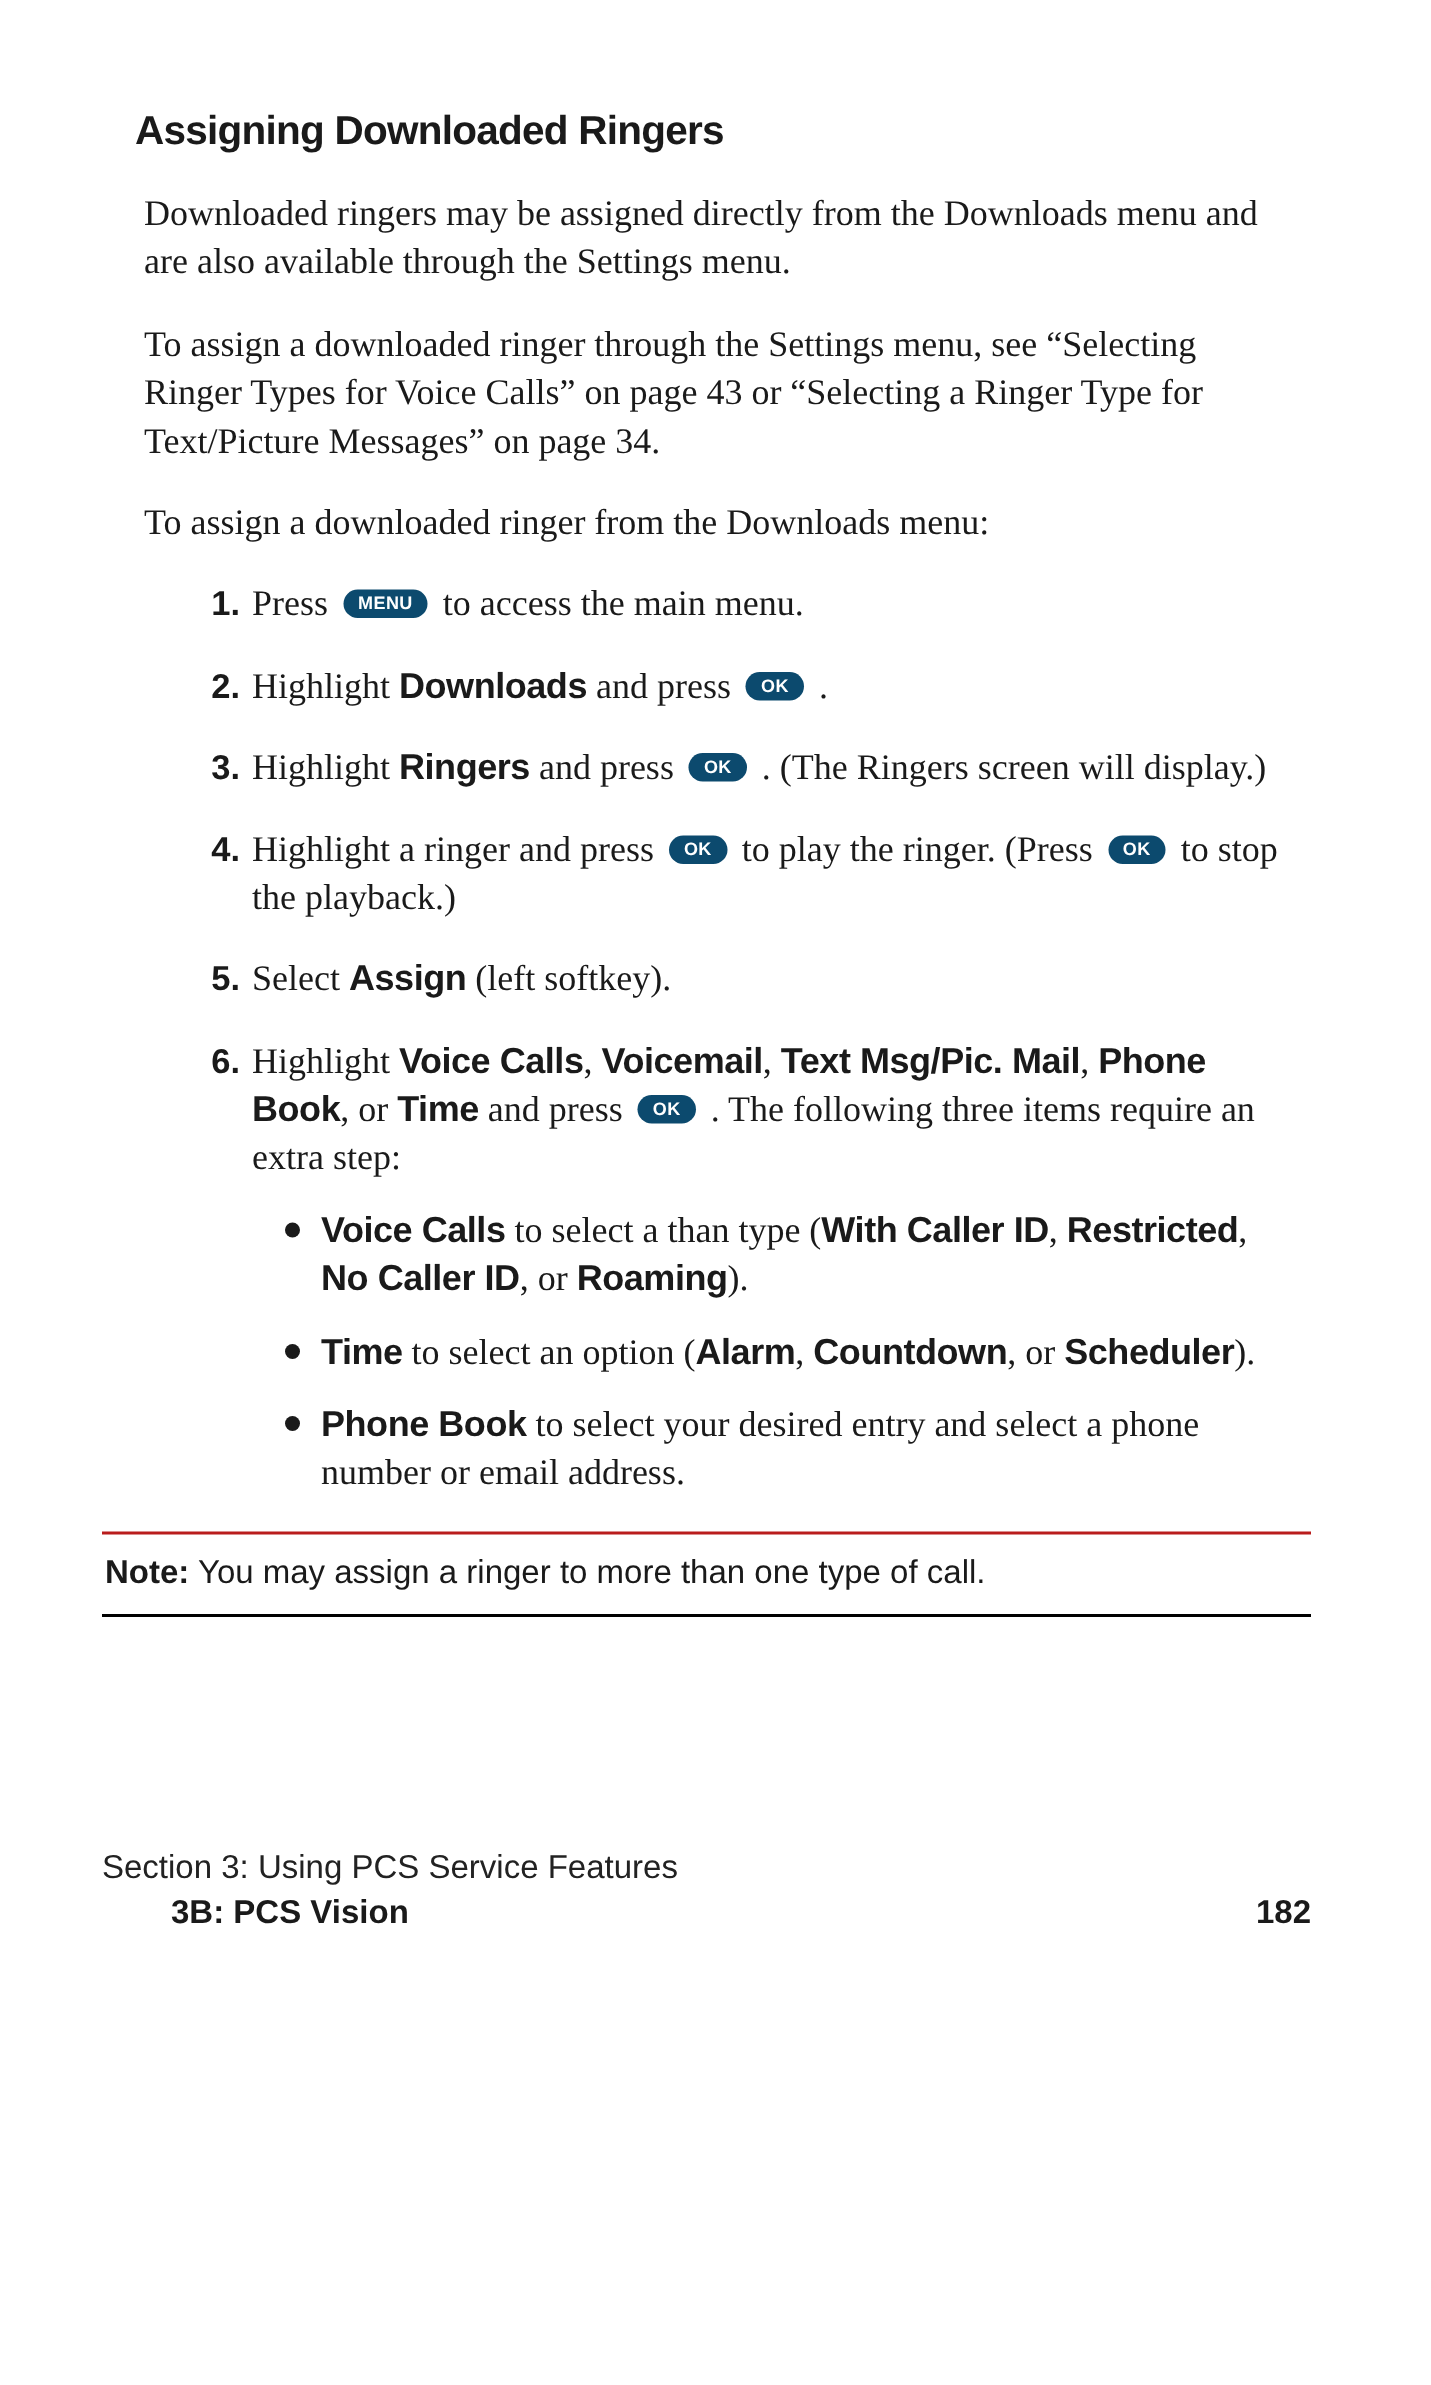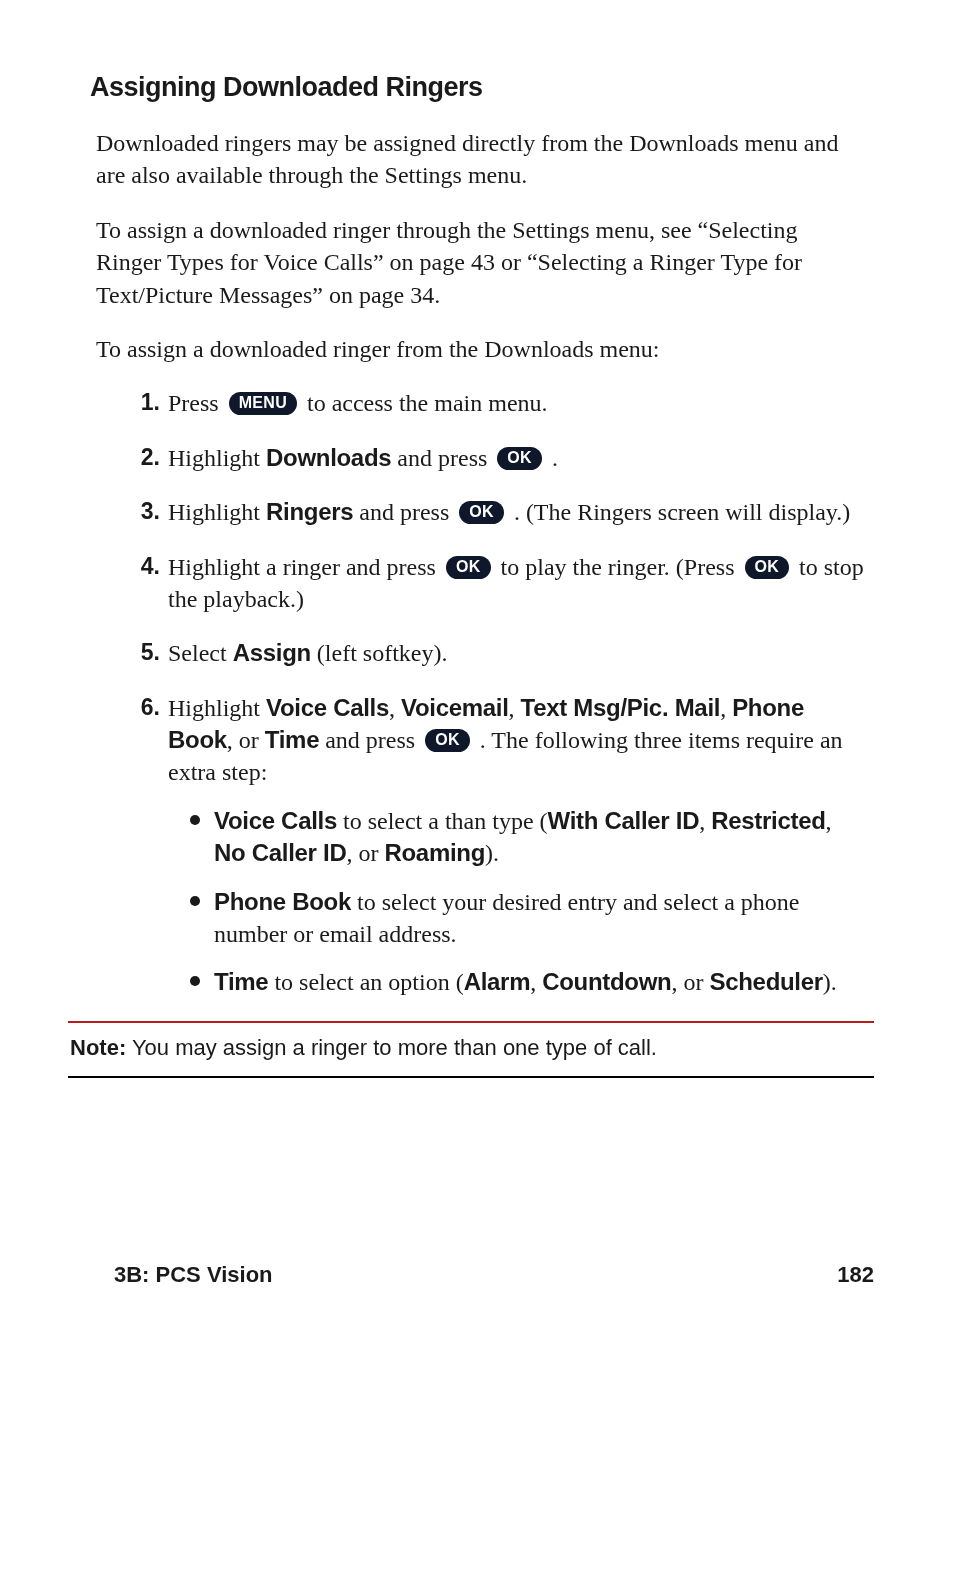--- a/index.html
+++ b/index.html
@@ -7,21 +7,21 @@
   .page { position: relative; width: 954px; height: 1342px; padding: 72px 80px 60px 68px; }
   .heading { font-family: Arial, Helvetica, sans-serif; font-weight: 900; font-size: 27px; letter-spacing: -0.5px; margin-bottom: 24px; margin-left: 22px; }
   .para { font-size: 24px; line-height: 1.35; margin-bottom: 22px; margin-left: 28px; margin-right: 6px; }
   .steps { list-style: none; margin-left: 70px; margin-right: 6px; }
   .steps > li { position: relative; font-size: 24px; line-height: 1.35; margin-bottom: 22px; padding-left: 30px; }
   .steps > li .num { position: absolute; left: -10px; top: 0; width: 32px; text-align: right; font-family: Arial, Helvetica, sans-serif; font-weight: 900; font-size: 23px; }
   .bullets { list-style: none; margin-top: 16px; margin-left: 18px; }
   .bullets > li { position: relative; font-size: 24px; line-height: 1.35; margin-bottom: 16px; padding-left: 28px; }
   .bullets > li::before { content: ""; position: absolute; left: 4px; top: 10px; width: 10px; height: 10px; border-radius: 50%; background: #1a1a1a; }
   .bold { font-family: Arial, Helvetica, sans-serif; font-weight: 900; letter-spacing: -0.3px; }
-  .keybtn { display: inline-block; vertical-align: middle; background: #0f172a; color: #fff; font-family: Arial, Helvetica, sans-serif; font-weight: 700; font-size: 16px; line-height: 1; padding: 3px 10px 4px 10px; border-radius: 12px; position: relative; top: -2px; margin: 0 4px; letter-spacing: 0.3px; }
+  .keybtn { display: inline-block; vertical-align: middle; background: #0c4a6e; color: #fff; font-family: Arial, Helvetica, sans-serif; font-weight: 700; font-size: 12px; line-height: 1; padding: 3px 10px 4px 10px; border-radius: 12px; position: relative; top: -2px; margin: 0 4px; letter-spacing: 0.3px; }
   .note-section { margin-top: 3px; border-top: 2px solid #b91c1c; border-bottom: 2px solid #000; padding: 10px 2px 12px 2px; font-family: Arial, Helvetica, sans-serif; font-size: 22px; line-height: 1.4; }
   .note-section .nbold { font-weight: 900; }
   .footer { position: absolute; left: 68px; right: 80px; bottom: 54px; }
   .footer-line1 { font-family: Arial, Helvetica, sans-serif; font-size: 22px; font-weight: 400; color: #222; }
   .footer-row { display: flex; justify-content: space-between; align-items: baseline; margin-top: 4px; margin-left: 46px; }
   .footer-line2 { font-family: Arial, Helvetica, sans-serif; font-size: 22px; font-weight: 900; }
   .page-num { font-family: Arial, Helvetica, sans-serif; font-size: 22px; font-weight: 900; }
 </style>
 </head>
 <body>
@@ -57,33 +57,34 @@
     </li>
     <li>
       <span class="num">6.</span>
       <span>Highlight </span><span class="bold">Voice Calls</span><span>, </span><span class="bold">Voicemail</span><span>, </span><span class="bold">Text Msg/Pic. Mail</span><span>, </span><span class="bold">Phone Book</span><span>, or </span><span class="bold">Time</span><span> and press </span><span class="keybtn">OK</span><span> . The following three items require an extra step:</span>
 
       <ul class="bullets">
         <li>
           <span class="bold">Voice Calls</span><span> to select a than type (</span><span class="bold">With Caller ID</span><span>, </span><span class="bold">Restricted</span><span>, </span><span class="bold">No Caller ID</span><span>, or </span><span class="bold">Roaming</span><span>).</span>
         </li>
         <li>
-          <span class="bold">Phone Book</span><span> to select your desired entry and select a phone number or email address.</span>
+          <span class="bold">Time</span><span> to select an option (</span><span class="bold">Alarm</span><span>, </span><span class="bold">Countdown</span><span>, or </span><span class="bold">Scheduler</span><span>).</span>
         </li>
         <li>
-          <span class="bold">Time</span><span> to select an option (</span><span class="bold">Alarm</span><span>, </span><span class="bold">Countdown</span><span>, or </span><span class="bold">Scheduler</span><span>).</span>
+          <span class="bold">Phone Book</span><span> to select your desired entry and select a phone number or email address.</span>
         </li>
       </ul>
     </li>
   </ol>
 
   <div class="note-section">
     <span class="nbold">Note:</span><span> You may assign a ringer to more than one type of call.</span>
   </div>
 
   <div class="footer">
+    <div class="footer-line1">Section 3: Using PCS Service Features</div>
     <div class="footer-row">
       <div class="footer-line2">3B: PCS Vision</div>
       <div class="page-num">182</div>
     </div>
   </div>
 
 </div>
 
 </body></html>

